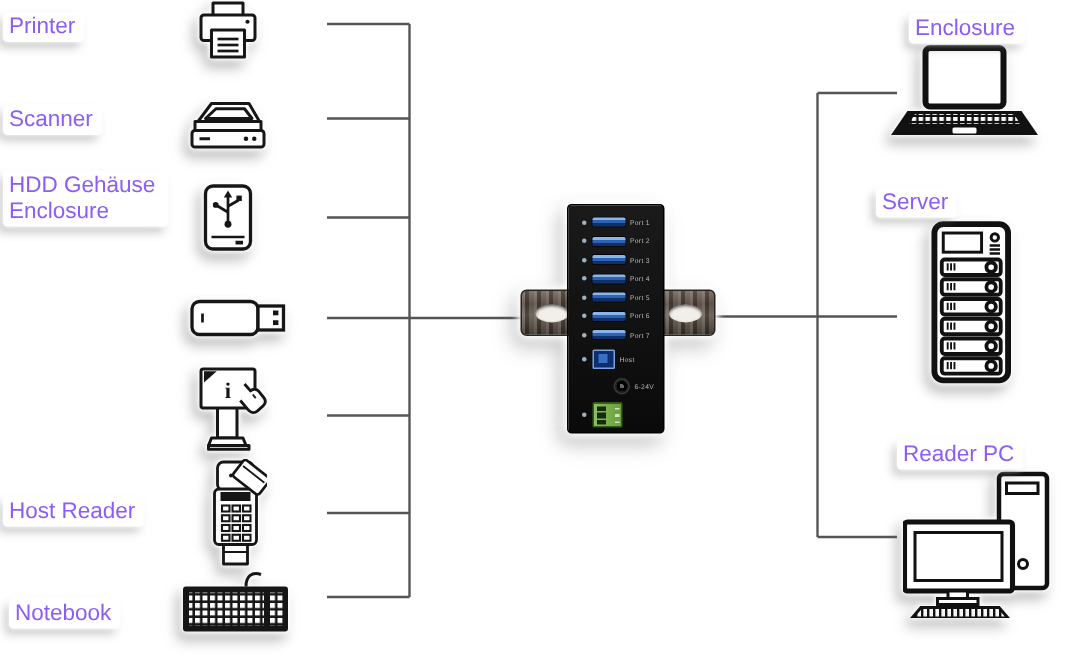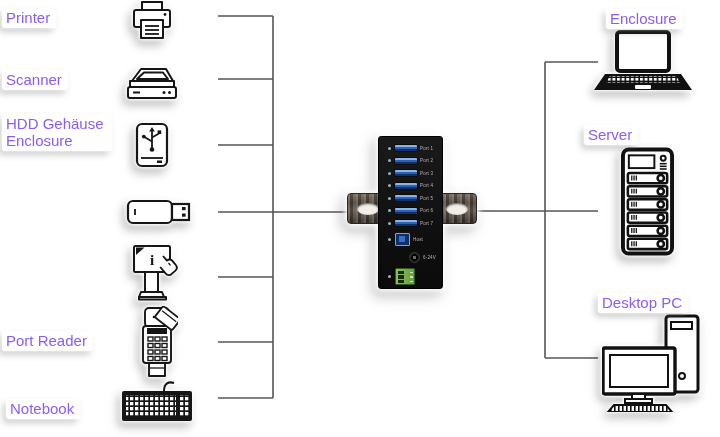--- a/index.html
+++ b/index.html
@@ -97,21 +97,21 @@
       <line x1="472" y1="211" x2="598" y2="211" stroke="#555555"></line>
       <line x1="545" y1="62" x2="598" y2="62" stroke="#555555"></line>
       <line x1="545" y1="358" x2="598" y2="358" stroke="#555555"></line>
       <line x1="545" y1="62" x2="545" y2="358" stroke="#555555"></line>
     </g>
   </svg>
 
   <div class="label" style="left:2px;top:8px">Printer</div>
   <div class="label" style="left:2px;top:70px">Scanner</div>
   <div class="label wrap" style="left:2px;top:114px">HDD Gehäuse Enclosure</div>
-  <div class="label" style="left:2px;top:331px">Port Reader</div>
+  <div class="label" style="left:2px;top:331px">Host Reader</div>
   <div class="label" style="left:6px;top:399px">Notebook</div>
 
   <div class="dev-icon" style="left:130px;top:0px">
     <svg width="44" height="42" viewBox="0 0 44 42">
       <g fill="#fff" stroke="#161616" stroke-width="2" stroke-linejoin="round">
         <path d="M12 10 V2 h20 v8"></path>
         <rect x="4" y="10" width="36" height="17" rx="2"></rect>
         <rect x="11" y="20" width="22" height="18"></rect>
       </g>
       <circle cx="35" cy="14.5" r="1.4" fill="#161616"></circle>
@@ -290,21 +290,21 @@
           <span class="mark" style="top:3px"></span>
           <span class="mark" style="top:7.5px"></span>
           <span class="mark" style="top:12px"></span>
         </span>
       </div>
     </div>
   </div>
 
   <div class="label" style="left:606px;top:9px">Enclosure</div>
   <div class="label" style="left:584px;top:125px">Server</div>
-  <div class="label" style="left:598px;top:293px">Desktop PC</div>
+  <div class="label" style="left:598px;top:293px">Reader PC</div>
 
   <div class="dev-icon" style="left:594px;top:30px">
     <svg width="98" height="64" viewBox="0 0 98 64">
       <defs>
         <pattern id="keysN" width="4.6" height="4" patternUnits="userSpaceOnUse">
           <rect x="0" y="0" width="3" height="2.6" fill="#fff"></rect>
         </pattern>
       </defs>
       <rect x="23" y="2" width="52" height="39" rx="3" fill="#fff" stroke="#111" stroke-width="4"></rect>
       <polygon points="11,44 87,44 98,60 0,60" fill="#111"></polygon>

